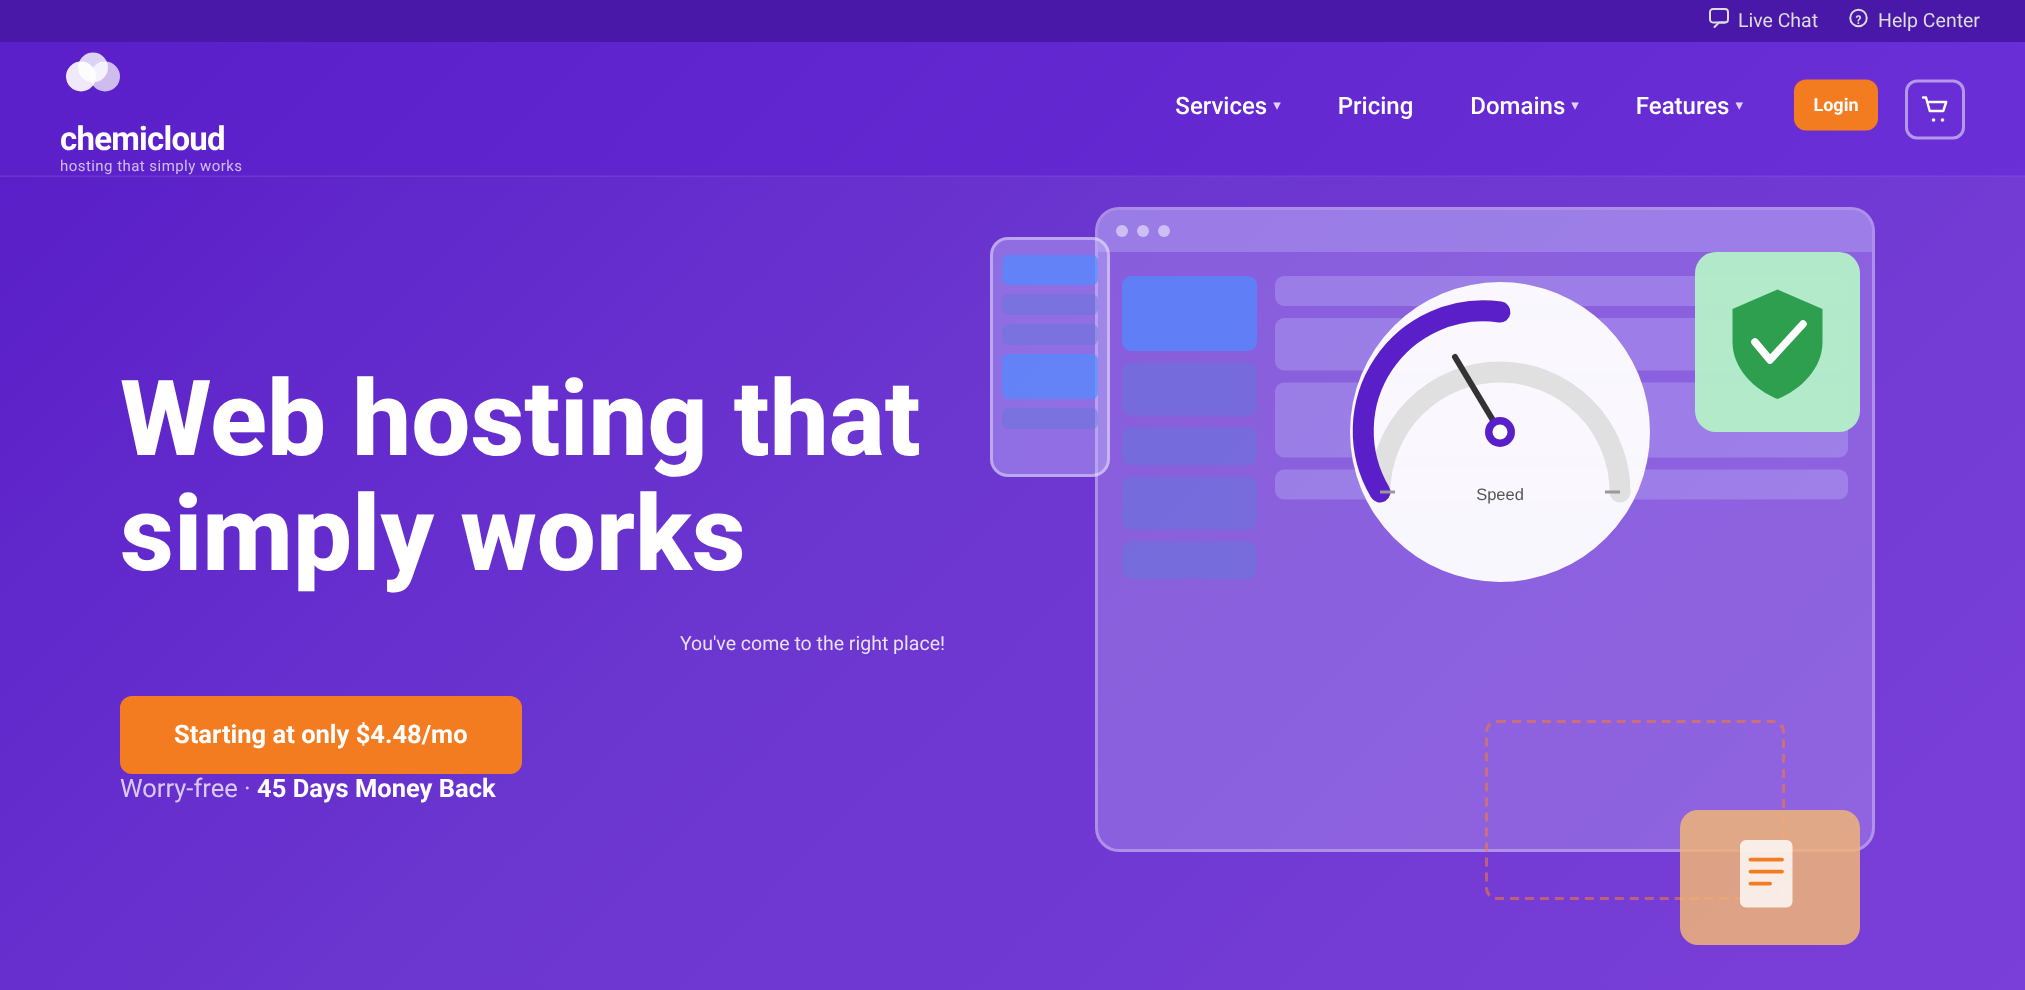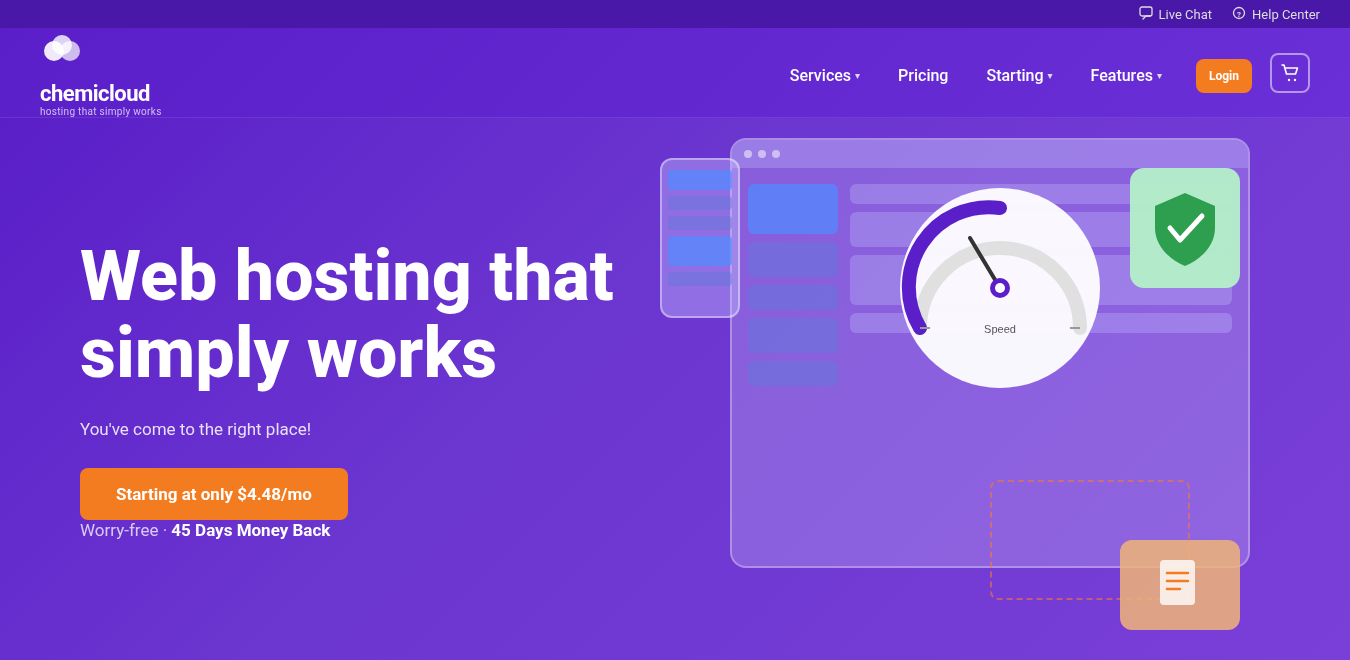--- a/index.html
+++ b/index.html
@@ -63,21 +63,21 @@
     }
     .logo-tagline {
       color: rgba(255,255,255,0.7);
       font-size: 10px;
       letter-spacing: 0.3px;
     }
 
     
     .nav {
       display: flex;
-      align-items: flex-end;
+      align-items: flex-start;
       gap: 10px;
     }
     .nav-item {
       color: white;
       font-size: 16px;
       font-weight: 500;
       padding: 8px 14px;
       cursor: pointer;
       display: flex;
       align-items: center;
@@ -138,24 +138,25 @@
       color: rgba(255,255,255,0.85);
       line-height: 1.6;
       margin-bottom: 16px;
       max-width: 480px;
     }
     .hero-desc strong {
       color: white;
       font-weight: 700;
     }
     .hero-desc2 {
-      font-size: 17px;
+      font-size: 13px;
       color: rgba(255,255,255,0.85);
       line-height: 1.6;
       margin-bottom: 24px;
+      text-align: right;
     }
     .cta-btn {
       background: #f47c20;
       color: white;
       font-size: 17px;
       font-weight: 700;
       padding: 16px 36px;
       border-radius: 8px;
       cursor: pointer;
       display: inline-block;
@@ -344,21 +345,21 @@
 
   <div class="nav">
     <div class="nav-item">
       <span>Services</span>
       <span class="nav-chevron">▾</span>
     </div>
     <div class="nav-item">
       <span>Pricing</span>
     </div>
     <div class="nav-item">
-      <span>Starting</span>
+      <span>Domains</span>
       <span class="nav-chevron">▾</span>
     </div>
     <div class="nav-item">
       <span>Features</span>
       <span class="nav-chevron">▾</span>
     </div>
     <div class="login-btn">Login</div>
     <div class="cart-icon-wrap">
       <svg width="20" height="20" viewBox="0 0 20 20" fill="none">
         <path d="M2 2h2l2.5 9h9l2-6H6" stroke="white" stroke-width="1.6" stroke-linecap="round" stroke-linejoin="round" fill="none"></path>

